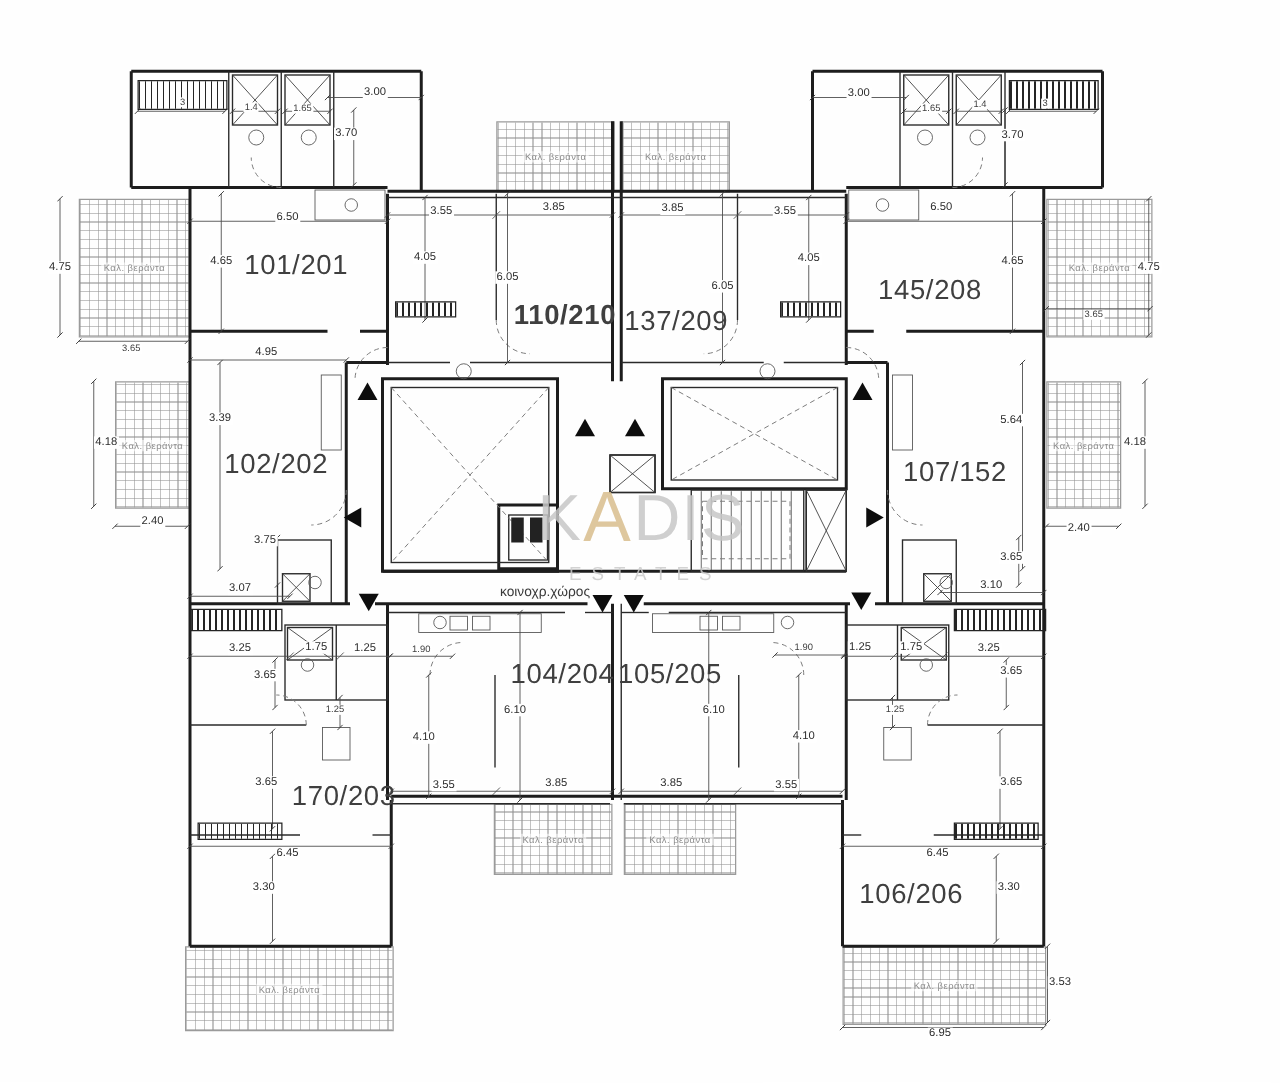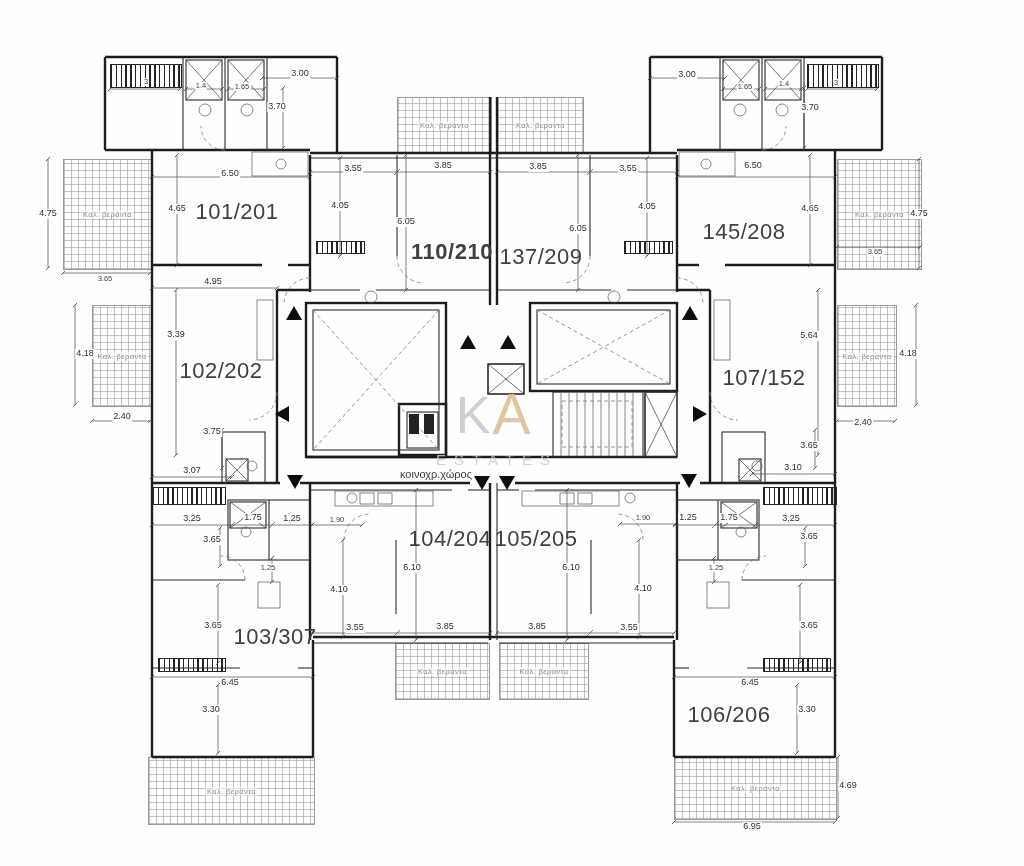--- a/index.html
+++ b/index.html
@@ -298,26 +298,27 @@
         <polygon points="693,406 693,422 707,414" fill="#0d0d0d"></polygon>
       </g>
     </svg>
 
   <div class="common" style="left:436px;top:474px;">κοινοχρ.χώρος</div>
 
   <div class="wm">
     <div class="wm-1">
       <span>K</span>
       <span class="wm-a">A</span>
+      <span>DIS</span>
     </div>
     <div class="wm-2">ESTATES</div>
   </div>
 <div class="unit" style="left: 237px; top: 212px;">101/201</div>
     <div class="unit" style="left: 221px; top: 371px;">102/202</div>
-    <div class="unit" style="left: 275px; top: 637px;">103/307</div>
+    <div class="unit" style="left: 275px; top: 637px;">170/203</div>
     <div class="unit" style="left: 450px; top: 539px;">104/204</div>
     <div class="unit" style="left: 536px; top: 539px;">105/205</div>
     <div class="unit" style="left: 729px; top: 715px;">106/206</div>
     <div class="unit" style="left: 764px; top: 378px;">107/152</div>
     <div class="unit" style="left: 744px; top: 232px;">145/208</div>
     <div class="unit" style="left: 541px; top: 257px;">137/209</div>
     <div class="unit" style="left: 452px; top: 252px; font-weight: bold;">110/210</div>
     <div class="dim" style="left: 300px; top: 74px;">3.00</div>
     <div class="dim sm" style="left: 146px; top: 82px;">3</div>
     <div class="dim sm" style="left: 201px; top: 86px;">1.4</div>
@@ -374,21 +375,21 @@
     <div class="dim" style="left: 213px; top: 626px;">3.65</div>
     <div class="dim" style="left: 809px; top: 626px;">3.65</div>
     <div class="dim" style="left: 355px; top: 628px;">3.55</div>
     <div class="dim" style="left: 445px; top: 627px;">3.85</div>
     <div class="dim" style="left: 537px; top: 627px;">3.85</div>
     <div class="dim" style="left: 629px; top: 628px;">3.55</div>
     <div class="dim" style="left: 230px; top: 683px;">6.45</div>
     <div class="dim" style="left: 211px; top: 710px;">3.30</div>
     <div class="dim" style="left: 750px; top: 683px;">6.45</div>
     <div class="dim" style="left: 807px; top: 710px;">3.30</div>
-    <div class="dim" style="left: 848px; top: 786px;">4.69</div>
+    <div class="dim" style="left: 848px; top: 786px;">3.53</div>
     <div class="dim" style="left: 752px; top: 827px;">6.95</div>
     <div class="veranda" style="left: 63px; top: 159px; width: 87px; height: 109px;">
       <span class="vlabel">Καλ. βεράντα</span>
     </div>
     <div class="veranda" style="left: 92px; top: 305px; width: 58px; height: 100px;">
       <span class="vlabel">Καλ. βεράντα</span>
     </div>
     <div class="veranda" style="left: 837px; top: 159px; width: 83px; height: 109px;">
       <span class="vlabel">Καλ. βεράντα</span>
     </div>

